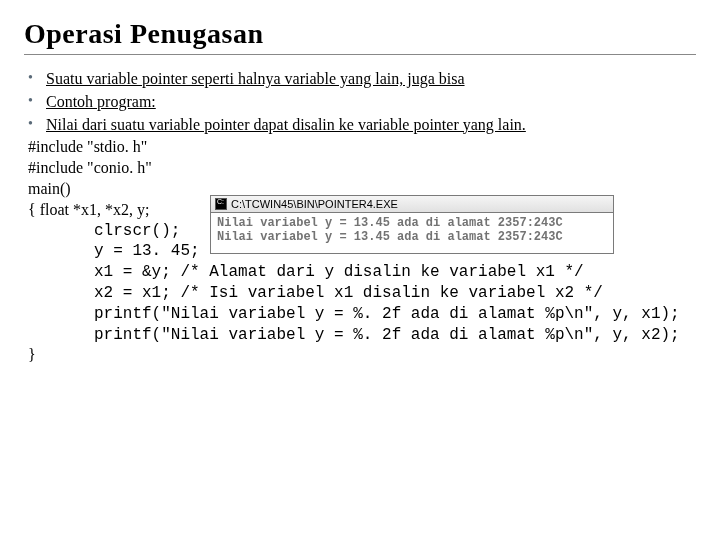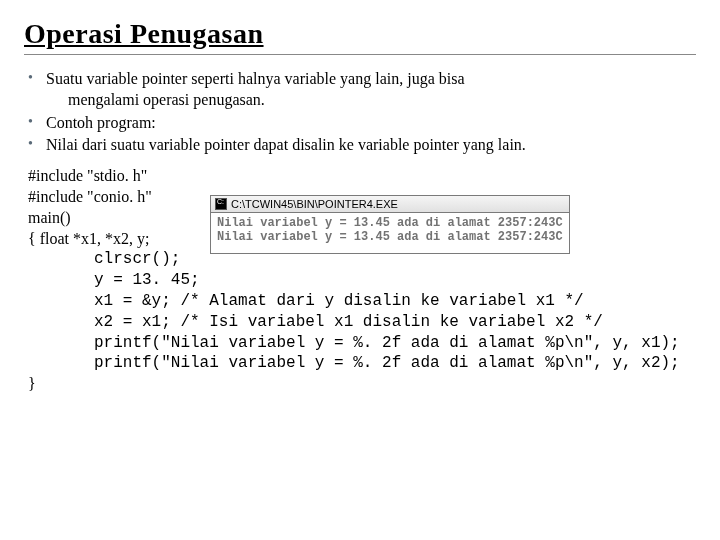--- a/index.html
+++ b/index.html
@@ -9,54 +9,54 @@
     background: #ffffff;
     font-family: Georgia, 'Times New Roman', serif;
     color: #000;
     padding: 18px 24px;
     position: relative;
     overflow: hidden;
   }
   .title {
     font-size: 28px;
     font-weight: bold;
-    text-decoration: underline;
     border-bottom: 1px solid #888;
     padding-bottom: 4px;
     margin-bottom: 14px;
     letter-spacing: 0.5px;
   }
   .content {
     font-size: 16px;
     line-height: 1.3;
   }
   .bullets {
     list-style: none;
-    margin-bottom: 10px;
+    margin-bottom: 2px;
+    text-decoration: underline;
   }
   .bullets li {
     position: relative;
     padding-left: 22px;
     margin-bottom: 2px;
   }
   .bullets li::before {
     content: "•";
     position: absolute;
     left: 4px;
     color: #5a6a78;
     font-size: 14px;
   }
   .indent1 { padding-left: 22px; }
   .code-line { padding-left: 4px; }
   .indent-code { padding-left: 70px; font-family: Liberation Mono, monospace; }
   .console-window {
     position: absolute;
     left: 210px;
     top: 195px;
-    width: 360px;
+    width: 404px;
     background: #fff;
     border: 1px solid #7a7a7a;
     font-family: Tahoma, Arial, sans-serif;
     font-size: 11px;
   }
   .console-titlebar {
     background: linear-gradient(#f5f5f5, #e1e1e1);
     border-bottom: 1px solid #7a7a7a;
     padding: 2px 4px;
     display: flex;
@@ -93,21 +93,20 @@
 </head>
 <body>
 
 <h1 class="title">Operasi Penugasan</h1>
 
 <div class="content">
 
   <ul class="bullets">
     <li>
       <span>Suatu variable pointer seperti halnya variable yang lain, juga bisa</span>
-      <div class="indent1">mengalami operasi penugasan.</div>
     </li>
     <li>
       <span>Contoh program:</span>
     </li>
     <li>
       <span>Nilai dari suatu variable pointer dapat disalin ke variable pointer yang lain.</span>
     </li>
   </ul>
 
   <div class="code-line">#include "stdio. h"</div>

